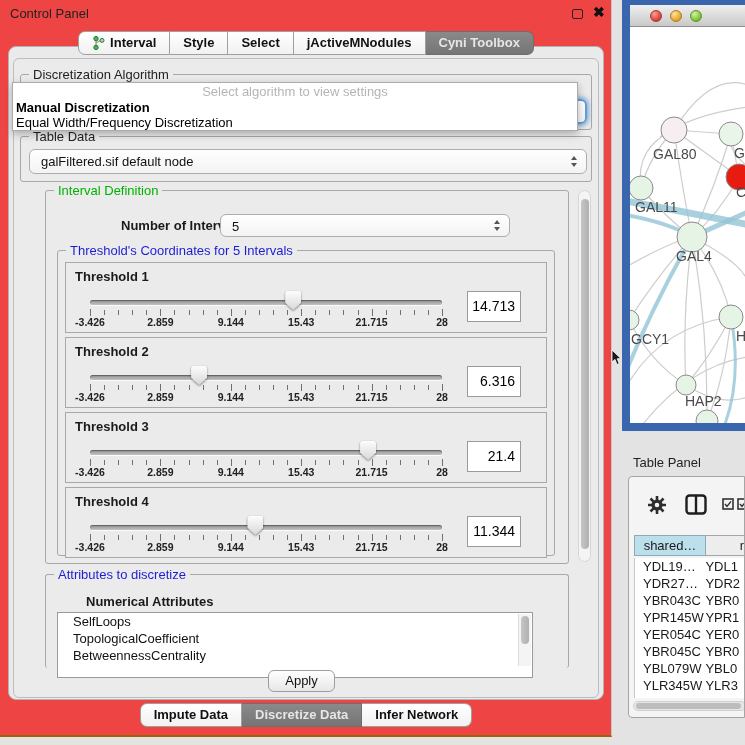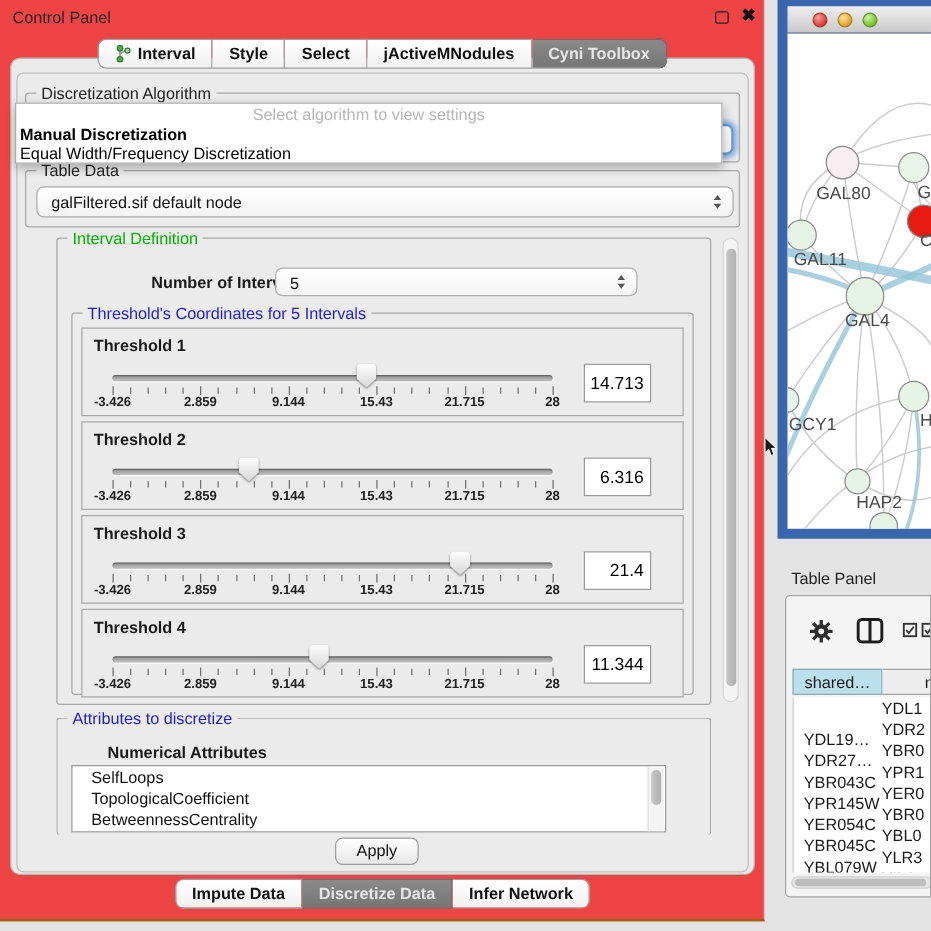--- a/index.html
+++ b/index.html
@@ -100,21 +100,21 @@
             background:#f4f4f4; border:1px solid #a5a5a5; border-radius:4px 0 0 4px; overflow:hidden; }
   .tp-toolbar { position:absolute; left:0; top:0; width:100%; height:56px; }
   .tp-head { position:absolute; left:5px; top:58px; display:flex; height:21px; }
   .tp-cell1 { width:72px; background:#bcdfec; border:1px solid #8faab4; text-align:center;
               line-height:19px; font-size:13px; }
   .tp-cell2 { width:45px; background:#ededed; border:1px solid #a5a5a5; border-left:none;
               text-align:right; padding-right:3px; line-height:19px; font-size:13px; }
   .tp-rows { position:absolute; left:5px; top:81px; width:112px; height:140px; overflow:hidden;
              background:#fff; border-left:1px solid #c9c9c9; }
   .tp-row { display:flex; height:17px; line-height:17px; font-size:13px; }
-  .tp-row .c1 { width:71px; padding-left:8px;margin-top:25px; }
+  .tp-row .c1 { width:71px; padding-left:8px; }
   .tp-row .c2 { width:41px; }
   .tp-hscroll { position:absolute; left:4px; top:224px; width:113px; height:10px; background:#e6e6e6;
                 border:1px solid #cfcfcf; border-radius:5px; }
   .tp-hthumb { position:absolute; left:2px; top:1px; width:105px; height:6px; background:#bdbdbd;
                border-radius:4px; }
 
   .cursor { position:absolute; left:611px; top:350px; z-index:60; }
   svg { display:block; }
 </style>
 </head>
@@ -366,21 +366,21 @@
     </div>
 
   <div class="vscroll" style="left:578px; top:190px; width:13px; height:372px;">
     <div class="vthumb" style="top:8px; height:350px;"></div>
   </div>
 
   <div class="group" style="left:45px; top:574px; width:524px; height:94px; border-bottom:none;">
     <span class="group-legend legend-blue">Attributes to discretize</span>
   </div>
   <span class="bold-label" style="left:50px; top:594px;">Numerical Attributes</span>
-  <div class="listbox" style="left:57px; top:612px; width:476px; height:54px;">
+  <div class="listbox" style="left:57px; top:612px; width:476px; height:66px;">
     <div id="attr-items">
         <div class="li">SelfLoops</div>
         <div class="li">TopologicalCoefficient</div>
         <div class="li">BetweennessCentrality</div>
       </div>
     <div class="vscroll" style="right:1px; top:1px; width:13px; height:52px; border:none; border-left:1px solid #ddd; border-radius:0;">
       <div class="vthumb" style="top:2px; height:28px;"></div>
     </div>
   </div>
 

